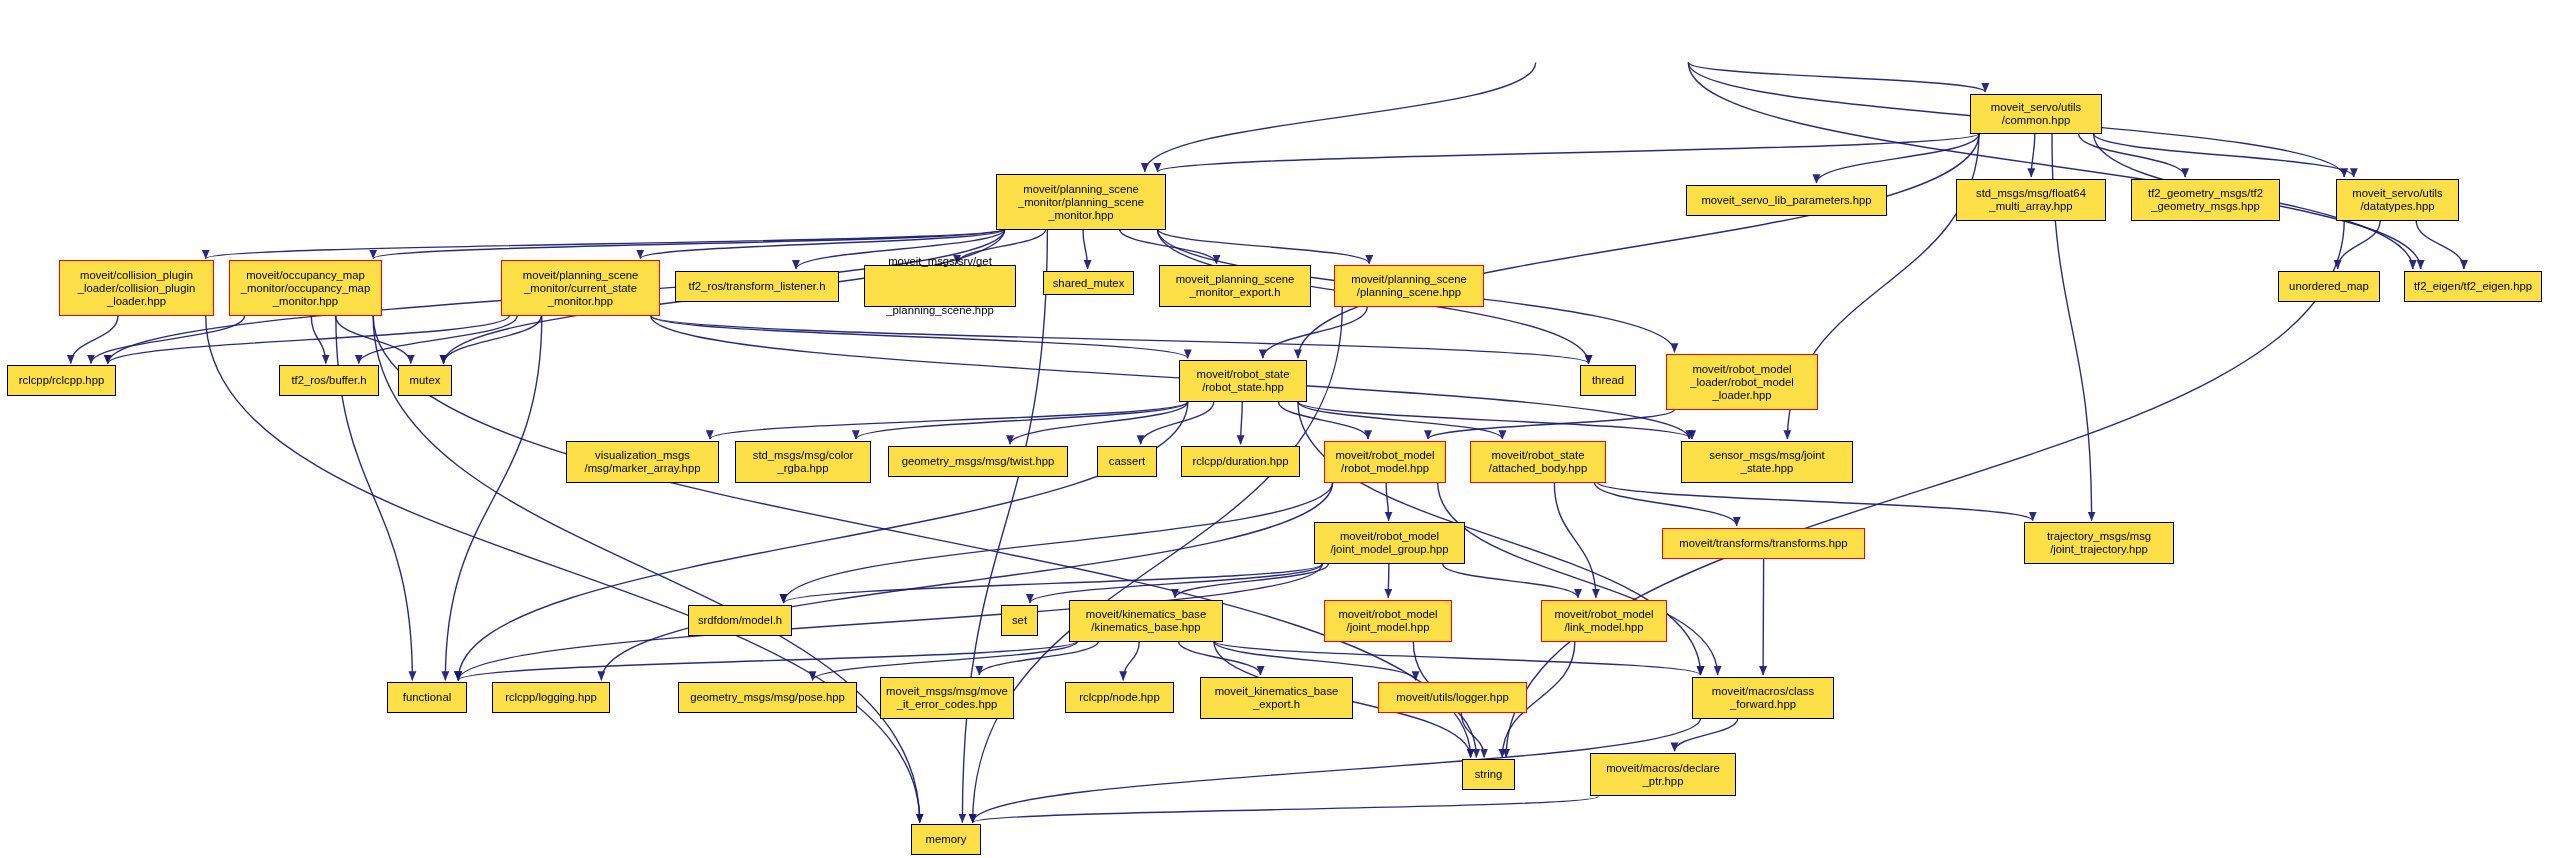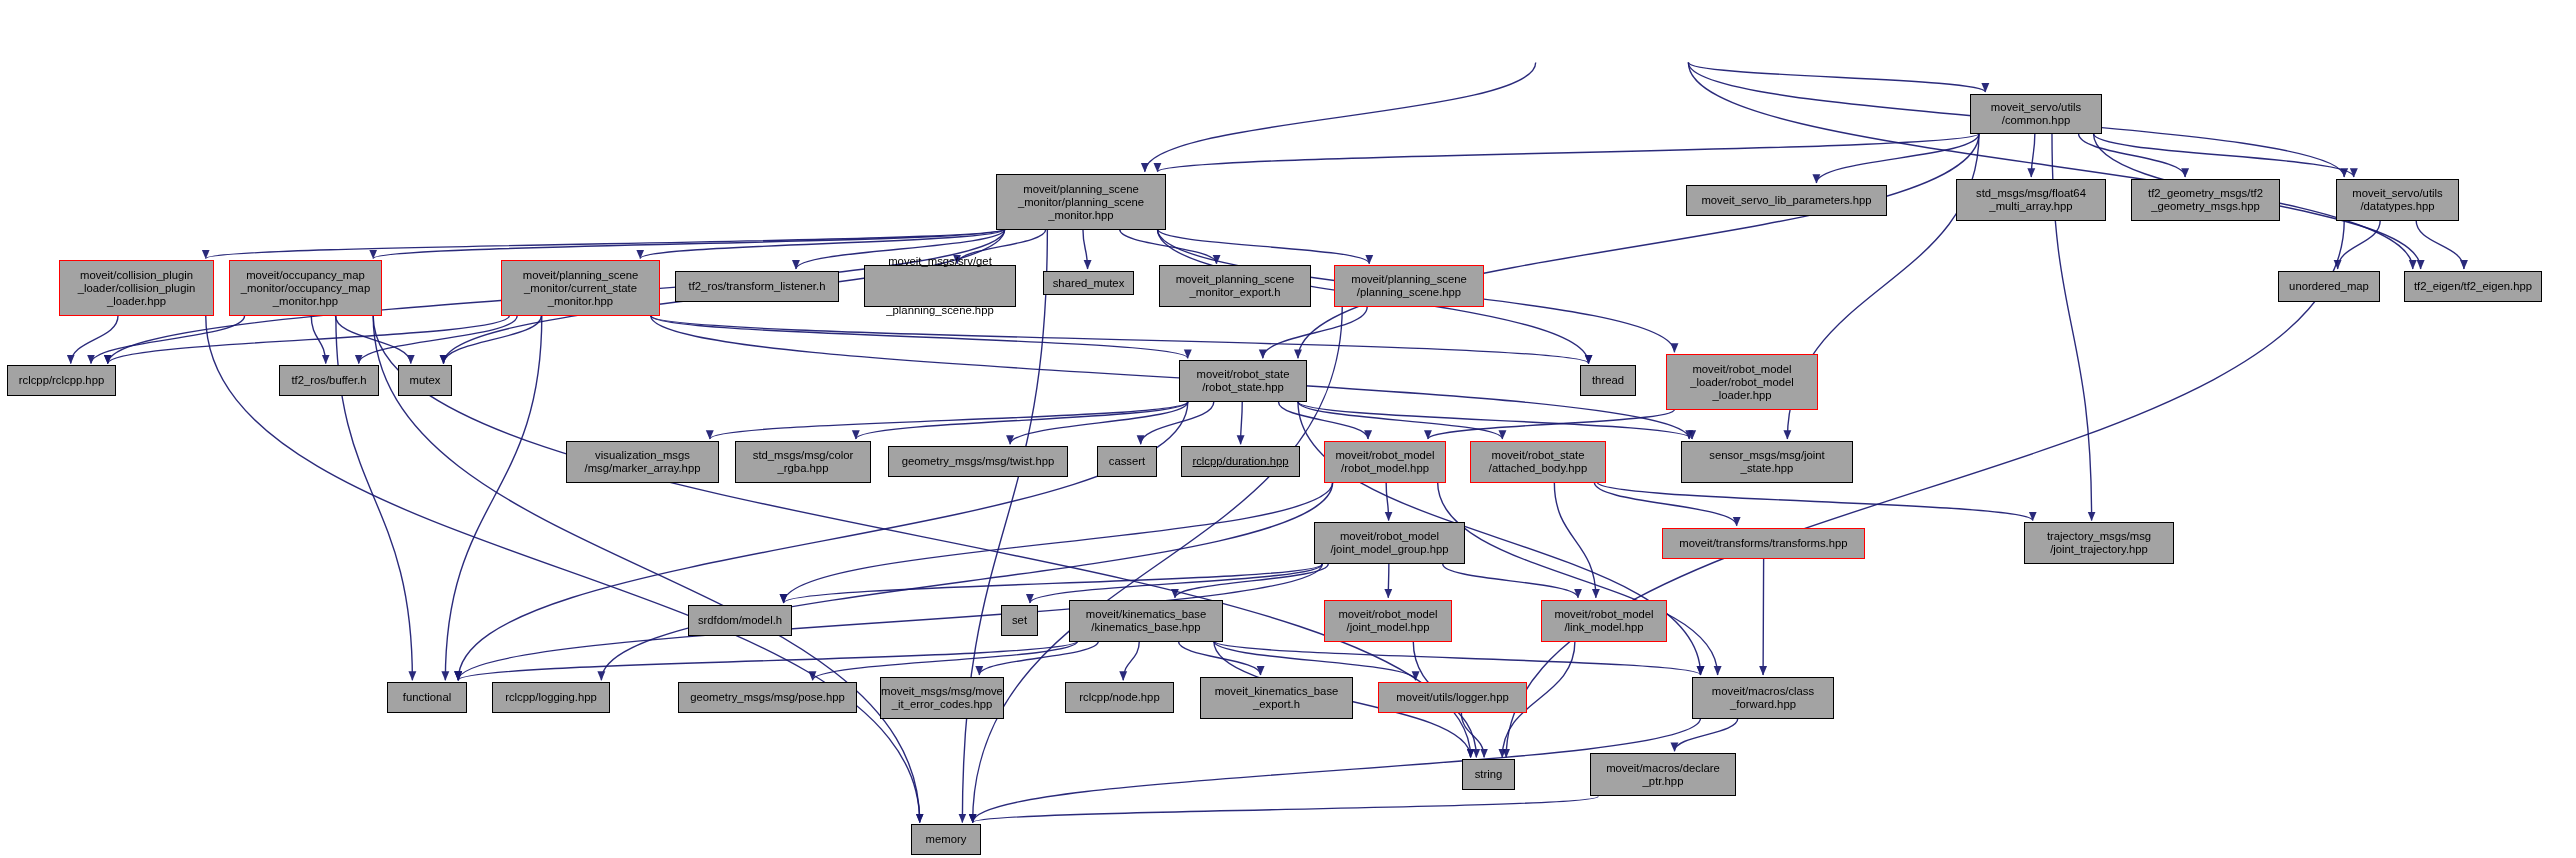--- a/index.html
+++ b/index.html
@@ -10,21 +10,21 @@
     font-family:"Liberation Sans", sans-serif;
     overflow:hidden;
   }
   #edges{position:absolute;left:0;top:0;z-index:1;}
   .edge{fill:none;stroke:#191970;stroke-width:1.6px;opacity:.92;}
   #graph-nodes{position:absolute;left:0;top:0;width:100%;height:100%;z-index:2;}
   .node{
     position:absolute;
     box-sizing:border-box;
     display:flex;flex-direction:column;justify-content:center;align-items:center;
-    background:#a3a3a3;
+    background:#fde047;
     border:1.3px solid #000000;
     color:#000000;
     font-size:11.3px;line-height:13px;
     text-align:center;white-space:nowrap;
     padding:0.9px 2.6px;
   }
   .node.truncated{border-color:#ff0000;border-width:1.7px;}
   .node.root{background:#bfbfbf;}
   .node[data-interactable="true"]{cursor:pointer;}
   .nline{display:block;pointer-events:none;}
@@ -217,21 +217,21 @@
       <div class="node" data-interactable="false" style="left: 735px; top: 441px; width: 136px; height: 42px;">
         <span class="nline" data-interactable="false">std_msgs/msg/color</span>
         <span class="nline" data-interactable="false">_rgba.hpp</span>
       </div>
       <div class="node" data-interactable="false" style="left: 888px; top: 446px; width: 180px; height: 31px;">
         <span class="nline" data-interactable="false">geometry_msgs/msg/twist.hpp</span>
       </div>
       <div class="node" data-interactable="false" style="left: 1097px; top: 446px; width: 60px; height: 31px;">
         <span class="nline" data-interactable="false">cassert</span>
       </div>
-      <div class="node" data-interactable="false" style="left: 1181px; top: 446px; width: 119px; height: 31px; text-decoration: underline;">
+      <div class="node" data-interactable="false" style="left: 1181px; top: 446px; width: 119px; height: 31px;">
         <span class="nline" data-interactable="false">rclcpp/duration.hpp</span>
       </div>
       <div class="node truncated" data-interactable="true" style="left: 1324px; top: 441px; width: 122px; height: 42px;">
         <span class="nline" data-interactable="false">moveit/robot_model</span>
         <span class="nline" data-interactable="false">/robot_model.hpp</span>
       </div>
       <div class="node truncated" data-interactable="true" style="left: 1470px; top: 441px; width: 136px; height: 42px;">
         <span class="nline" data-interactable="false">moveit/robot_state</span>
         <span class="nline" data-interactable="false">/attached_body.hpp</span>
       </div>
@@ -270,21 +270,21 @@
       </div>
       <div class="node" data-interactable="false" style="left: 387px; top: 682px; width: 80px; height: 31px;">
         <span class="nline" data-interactable="false">functional</span>
       </div>
       <div class="node" data-interactable="false" style="left: 492px; top: 682px; width: 118px; height: 31px;">
         <span class="nline" data-interactable="false">rclcpp/logging.hpp</span>
       </div>
       <div class="node" data-interactable="false" style="left: 678px; top: 682px; width: 179px; height: 31px;">
         <span class="nline" data-interactable="false">geometry_msgs/msg/pose.hpp</span>
       </div>
-      <div class="node" data-interactable="false" style="left: 880px; top: 677px; width: 124px; height: 42px;">
+      <div class="node" data-interactable="false" style="left: 880px; top: 677px; width: 134px; height: 42px;">
         <span class="nline" data-interactable="false">moveit_msgs/msg/move</span>
         <span class="nline" data-interactable="false">_it_error_codes.hpp</span>
       </div>
       <div class="node" data-interactable="false" style="left: 1065px; top: 682px; width: 109px; height: 31px;">
         <span class="nline" data-interactable="false">rclcpp/node.hpp</span>
       </div>
       <div class="node" data-interactable="true" style="left: 1200px; top: 677px; width: 153px; height: 42px;">
         <span class="nline" data-interactable="false">moveit_kinematics_base</span>
         <span class="nline" data-interactable="false">_export.h</span>
       </div>

